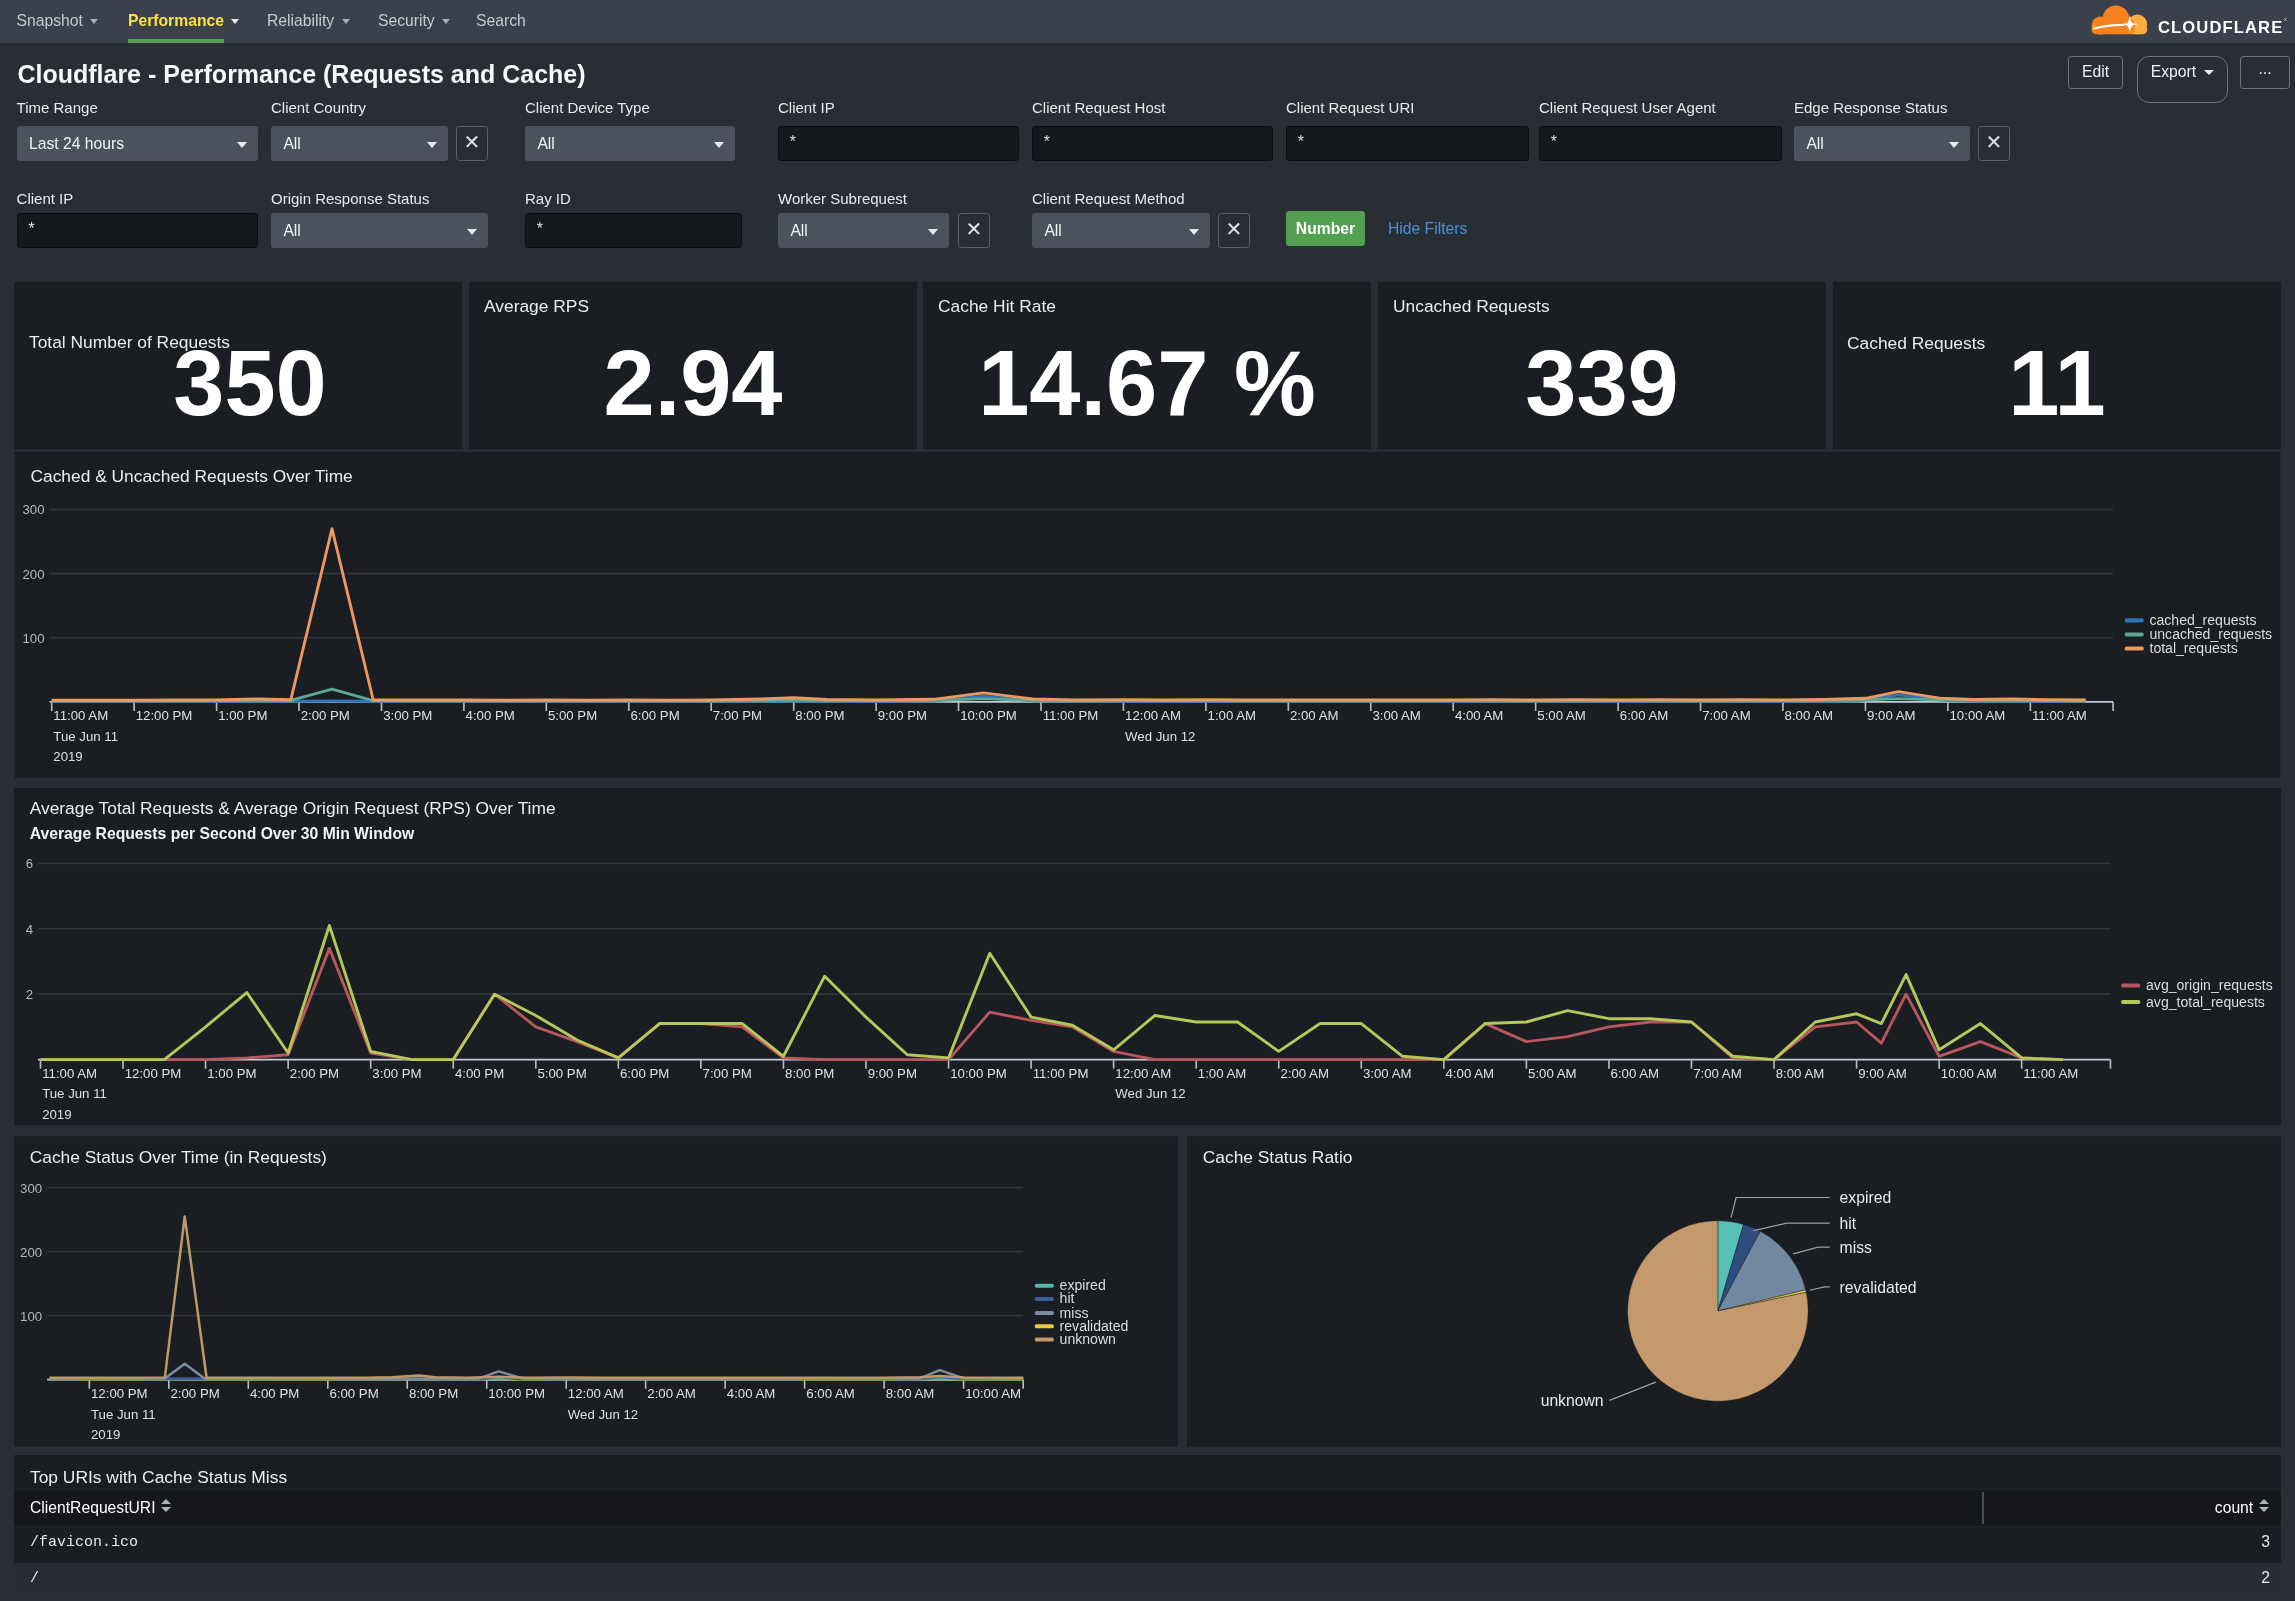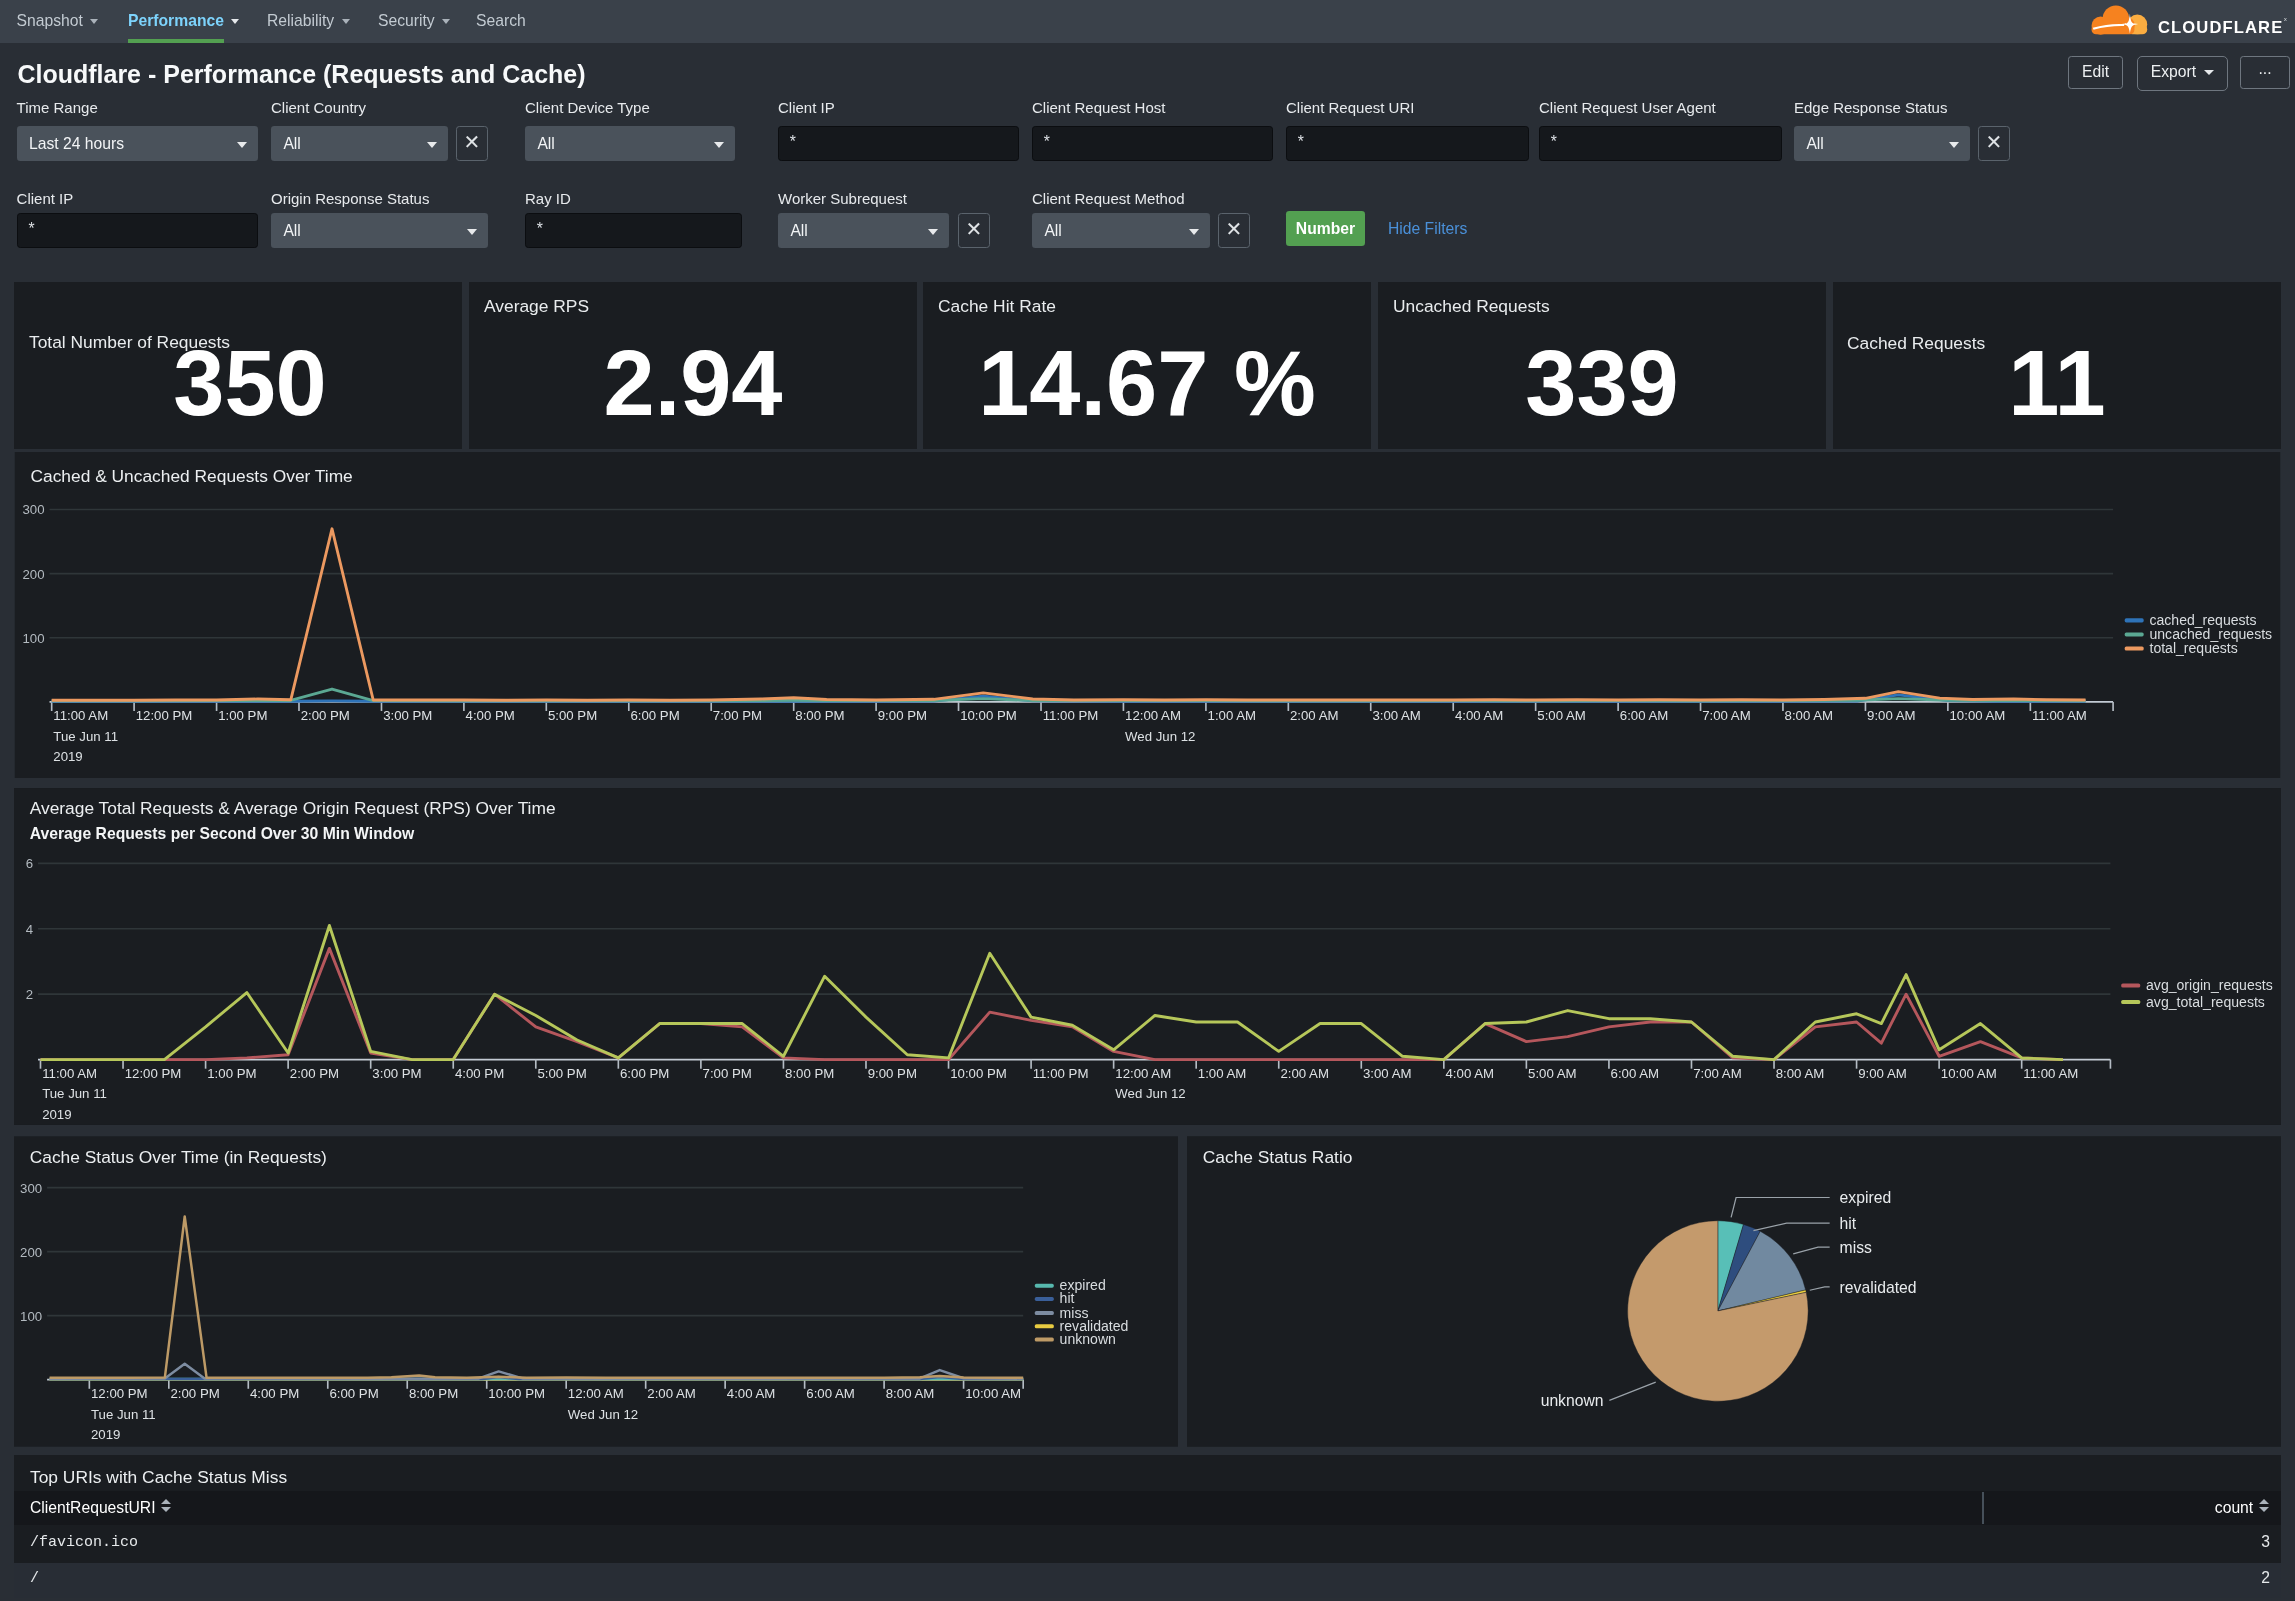--- a/index.html
+++ b/index.html
@@ -17,40 +17,40 @@
   .xbtn { position:absolute; width:32px; height:35px; border:1.7px solid #5a636c; border-radius:3.3px;
           color:#dfe3e6; font-size:20px; line-height:31px; text-align:center; font-weight:400;}
   .kpilab { position:absolute; font-size:17.4px; color:#e9ecee; white-space:nowrap;}
   .kpinum { position:absolute; font-size:92px; font-weight:bold; color:#ffffff; text-align:center; white-space:nowrap;}
   .ctitle { position:absolute; font-size:17.4px; color:#eceff1; white-space:nowrap;}
 </style></head>
 <body>
 
 <div class="abs" style="left:0;top:0;width:2295px;height:43px;background:#3a414a"></div>
 <div class="abs" style="left:16.6px;top:11.6px;font-size:15.7px;color:#c3cbd2;font-weight:normal;white-space:nowrap;">Snapshot<span style="display:inline-block;vertical-align:1.7px;margin-left:7.5px;width:0;height:0;border-left:4.1px solid transparent;border-right:4.1px solid transparent;border-top:5px solid #aab2ba;"></span></div>
-<div class="abs" style="left:128px;top:11.6px;font-size:15.7px;color:#7dd3fc;font-weight:bold;white-space:nowrap;text-align:center;">Performance<span style="display:inline-block;vertical-align:1.7px;margin-left:7.5px;width:0;height:0;border-left:4.1px solid transparent;border-right:4.1px solid transparent;border-top:5px solid #e6e9ec;"></span></div>
+<div class="abs" style="left:128px;top:11.6px;font-size:15.7px;color:#fde047;font-weight:bold;white-space:nowrap;text-align:center;">Performance<span style="display:inline-block;vertical-align:1.7px;margin-left:7.5px;width:0;height:0;border-left:4.1px solid transparent;border-right:4.1px solid transparent;border-top:5px solid #e6e9ec;"></span></div>
 <div class="abs" style="left:267px;top:11.6px;font-size:15.7px;color:#c3cbd2;font-weight:normal;white-space:nowrap;">Reliability<span style="display:inline-block;vertical-align:1.7px;margin-left:7.5px;width:0;height:0;border-left:4.1px solid transparent;border-right:4.1px solid transparent;border-top:5px solid #aab2ba;"></span></div>
 <div class="abs" style="left:378px;top:11.6px;font-size:15.7px;color:#c3cbd2;font-weight:normal;white-space:nowrap;">Security<span style="display:inline-block;vertical-align:1.7px;margin-left:7.5px;width:0;height:0;border-left:4.1px solid transparent;border-right:4.1px solid transparent;border-top:5px solid #aab2ba;"></span></div>
 <div class="abs" style="left:476px;top:11.6px;font-size:15.7px;color:#c3cbd2;font-weight:normal;white-space:nowrap;">Search</div>
 <div class="abs" style="left:128px;top:39px;width:96px;height:4.1px;background:#53a051"></div>
 <svg class="abs" style="left:2087px;top:2.5px;" width="66" height="33" viewBox="0 0 80 40">
  <circle cx="61" cy="26" r="12" fill="#fbad41"></circle>
  <rect x="49" y="26" width="24" height="12" rx="6" fill="#fbad41"></rect>
  <circle cx="16.5" cy="27.5" r="11" fill="#f6821f"></circle>
  <circle cx="35" cy="19" r="16" fill="#f6821f"></circle>
  <circle cx="48" cy="27" r="10" fill="#f6821f"></circle>
  <rect x="5.5" y="26" width="52" height="12" rx="5.5" fill="#f6821f"></rect>
  <path fill="#ffffff" d="M7,30 Q26,24.5 45,25.5 L45,28 Q26,27.5 8,32.5 Z"></path>
  <path fill="#ffffff" d="M52,13 C52.7,20.5 53.5,22.5 55,24 C56.5,25.5 58.5,24.8 62,25.5 C58.5,26.2 56.5,26.5 55,28 C53.5,29.5 52.7,32 52,37 C51.3,32 50.5,29.5 49,28 C47.5,26.5 45.5,26.2 42,25.5 C45.5,24.8 47.5,25.5 49,24 C50.5,22.5 51.3,20.5 52,13 Z"></path>
 </svg>
 <div class="abs" style="left:2158px;top:18px;font-size:16.6px;font-weight:bold;color:#ffffff;letter-spacing:1.1px;">CLOUDFLARE</div>
 <div class="abs" style="left:2284px;top:15px;font-size:8.3px;color:#dfe3e6;">ˣ</div>
 <div class="abs" style="left:17.4px;top:60px;font-size:25px;font-weight:bold;color:#f7f9fa;">Cloudflare - Performance (Requests and Cache)</div>
 <div class="abs" style="left:2068px;top:56px;width:55px;height:33px;border:1.7px solid #6e767f;border-radius:3.3px;color:#edf0f2;font-size:15.7px;line-height:30px;text-align:center;">Edit</div>
-<div class="abs" style="left:2137px;top:56px;width:91px;height:35px;border:1.7px solid #6e767f;border-radius:5px;color:#edf0f2;font-size:15.7px;line-height:30px;text-align:center;">Export<span style="display:inline-block;vertical-align:1.7px;margin-left:8.3px;width:0;height:0;border-left:5px solid transparent;border-right:5px solid transparent;border-top:5.8px solid #e6e9ec;"></span></div>
+<div class="abs" style="left:2137px;top:56px;width:91px;height:47px;border:1.7px solid #6e767f;border-radius:12px;color:#edf0f2;font-size:15.7px;line-height:30px;text-align:center;">Export<span style="display:inline-block;vertical-align:1.7px;margin-left:8.3px;width:0;height:0;border-left:5px solid transparent;border-right:5px solid transparent;border-top:5.8px solid #e6e9ec;"></span></div>
 <div class="abs" style="left:2240px;top:56px;width:50px;height:33px;border:1.7px solid #6e767f;border-radius:3.3px;color:#edf0f2;font-size:15.7px;line-height:23px;text-align:center;">...</div>
 <div class="lab" style="left:16.6px;top:99px;">Time Range</div>
 <div class="dd" style="left:16.6px;top:126px;width:241px;">Last 24 hours<div class="car"></div></div>
 <div class="lab" style="left:271px;top:99px;">Client Country</div>
 <div class="dd" style="left:271px;top:126px;width:177px;">All<div class="car"></div></div>
 <div class="xbtn" style="left:456px;top:126px;">✕</div>
 <div class="lab" style="left:525px;top:99px;">Client Device Type</div>
 <div class="dd" style="left:525px;top:126px;width:210px;">All<div class="car"></div></div>
 <div class="lab" style="left:778px;top:99px;">Client IP</div>
 <div class="inp" style="left:778px;top:126px;width:241px;">*</div>

